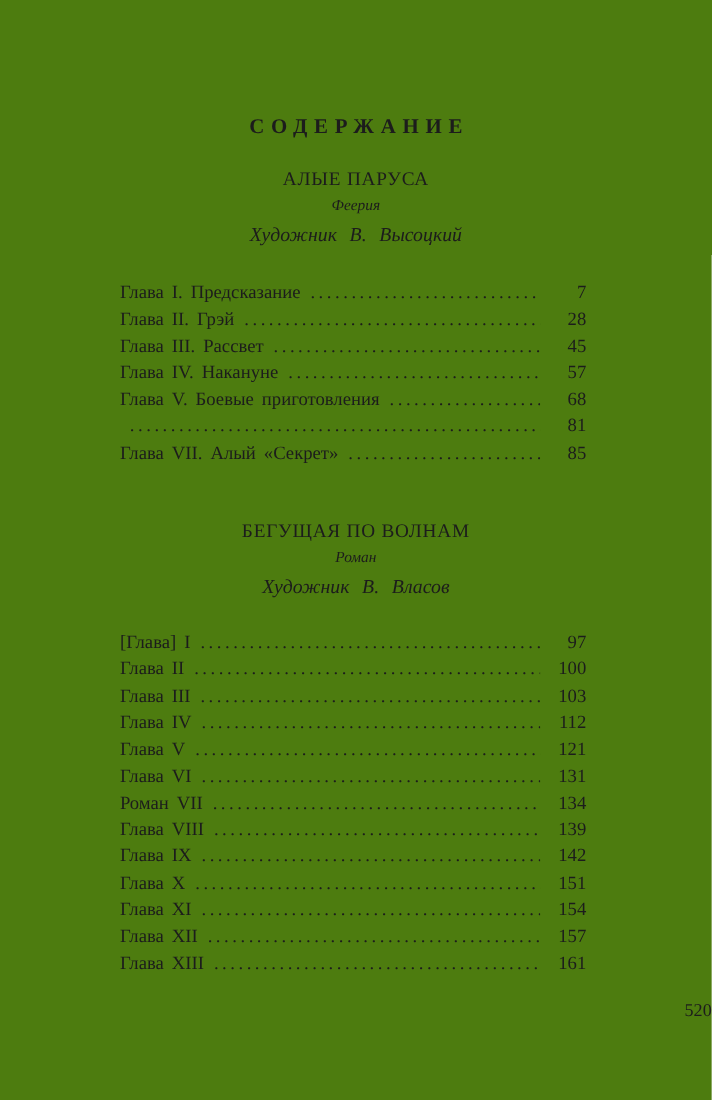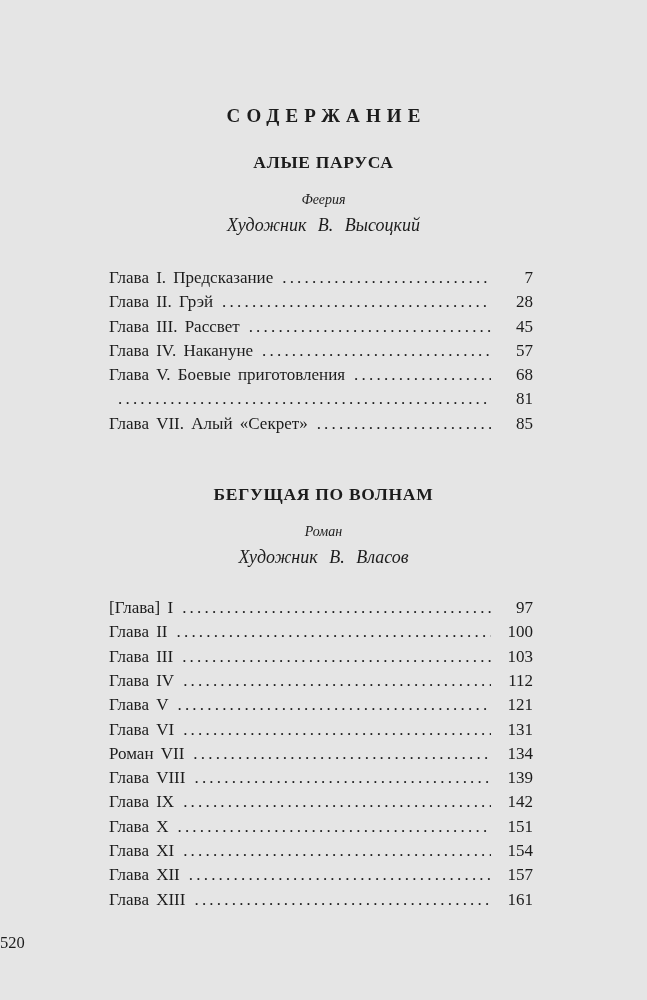--- a/index.html
+++ b/index.html
@@ -13,37 +13,37 @@
     overflow: hidden;
     color: #1c1c1c;
     font-family: "Liberation Serif", "DejaVu Serif", serif;
     position: relative;
   }
   .page {
     width: 647px;
     height: 1000px;
     box-sizing: border-box;
     padding-top: 103px;
-    background: #e5e5e5;
+    background: #4d7c0f;
   }
   .contents-title {
     text-align: center;
     font-size: 19px;
     font-weight: bold;
     letter-spacing: 0.32em;
     line-height: 26px;
     margin: 0 0 0 6px; 
   }
   .section-heading {
     text-align: center;
     font-size: 17.5px;
-    font-weight: bold;
+    font-weight: normal;
     letter-spacing: 0.04em;
     line-height: 26px;
-    margin: 12px;
+    margin: 0;
   }
   .section-heading.first {
     margin-top: 20px;
   }
   .section-heading.second {
     margin-top: 45px;
   }
   .section-subtitle {
     text-align: center;
     font-style: italic;
@@ -85,21 +85,21 @@
   .toc-dots::after {
     content: "......................................................................................";
     letter-spacing: 3.2px;
   }
   .toc-page {
     flex: none;
     width: 34px;
     text-align: right;
   }
   .folio {
-    text-align: left;
+    text-align: right;
     font-size: 16.5px;
     line-height: 24px;
     margin-top: 19px;
   }
 </style>
 </head>
 <body>
 
 <div class="page">
 

